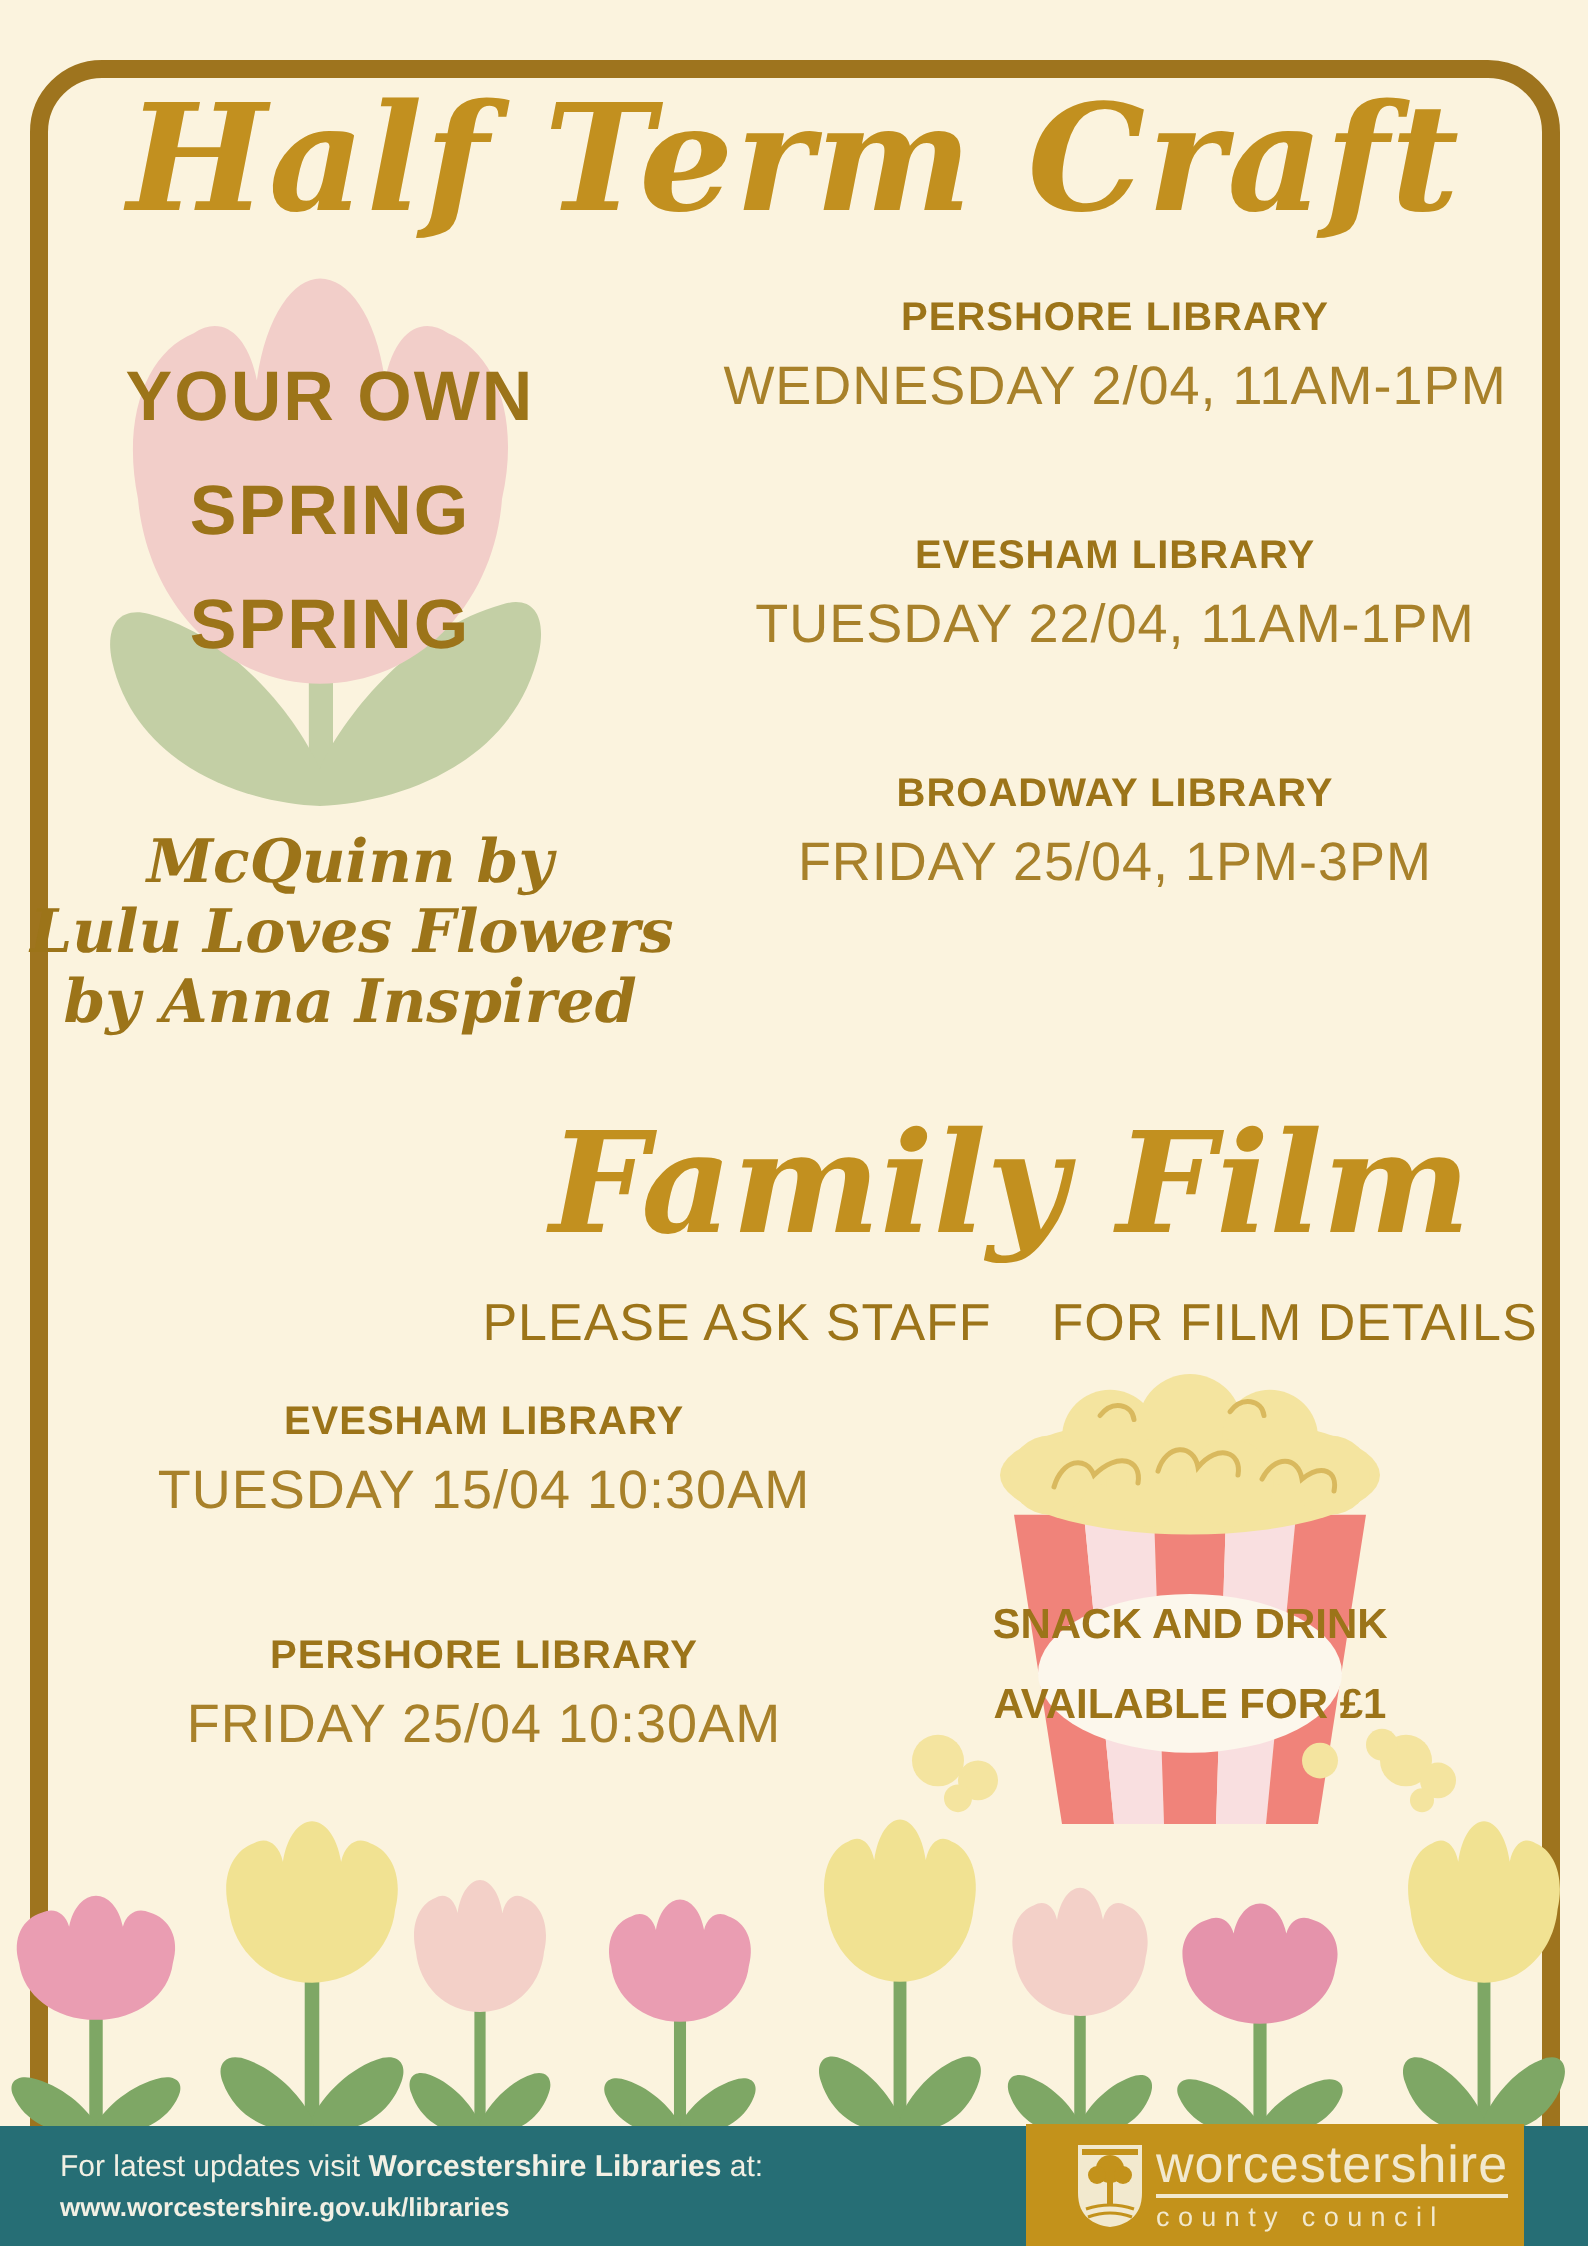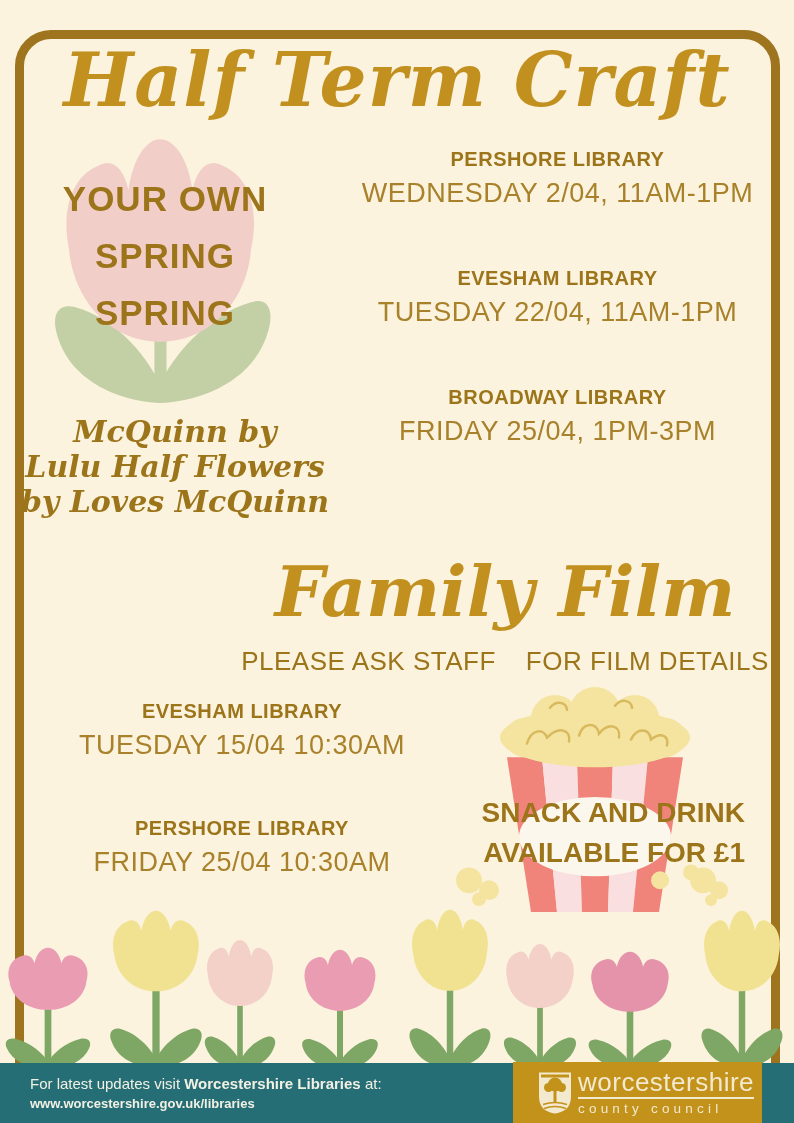--- a/index.html
+++ b/index.html
@@ -38,22 +38,22 @@
     font-size:70px;line-height:100px;z-index:3;white-space:nowrap;
   }
   .film-note{
     position:absolute;left:205px;top:646px;width:600px;z-index:3;
     display:flex;justify-content:center;gap:30px;
     font-size:26px;color:var(--text-gold,#9C7419);letter-spacing:.5px;white-space:nowrap;
   }
   .film-events{position:absolute;left:22px;top:700px;width:440px;text-align:center;z-index:3;}
   .film-events .event{margin-bottom:56px;}
   .snack{
-    position:absolute;left:445px;top:793px;width:300px;text-align:right;z-index:4;
-    font-weight:bold;font-size:28px;line-height:40px;color:var(--text-gold,#9C7419);white-space:nowrap;
+    position:absolute;left:445px;top:793px;width:300px;text-align:center;z-index:4;
+    font-weight:bold;font-size:21px;line-height:40px;color:var(--text-gold,#9C7419);white-space:nowrap;
   }
   .popcorn{position:absolute;left:455px;top:686px;width:280px;height:228px;z-index:2;}
   .tulip{position:absolute;z-index:5;}
   .footer{
     position:absolute;left:0;top:1063px;width:794px;height:60px;
     background:var(--footer-teal,#266E75);z-index:10;color:var(--footer-text,#F2F0E4);
     box-sizing:border-box;padding:12px 0 0 30px;
   }
   .footer .l1{font-size:15px;}
   .footer .l1 b{font-weight:bold;margin-top:21px;}
@@ -97,22 +97,22 @@
   </svg>
 
   <div class="headline">
     <div>YOUR OWN</div>
     <div>SPRING</div>
     <div>SPRING</div>
   </div>
 
   <div class="inspired">
     <div>McQuinn by</div>
-    <div>Lulu Half Flowers</div>
-    <div>by Loves McQuinn</div>
+    <div>Lulu Loves Flowers</div>
+    <div>by Anna Inspired</div>
   </div>
 
   <div class="craft-events">
     <div class="event">
       <div class="lib">PERSHORE LIBRARY</div>
       <div class="when">WEDNESDAY 2/04, 11AM-1PM</div>
     </div>
     <div class="event">
       <div class="lib">EVESHAM LIBRARY</div>
       <div class="when">TUESDAY 22/04, 11AM-1PM</div>

